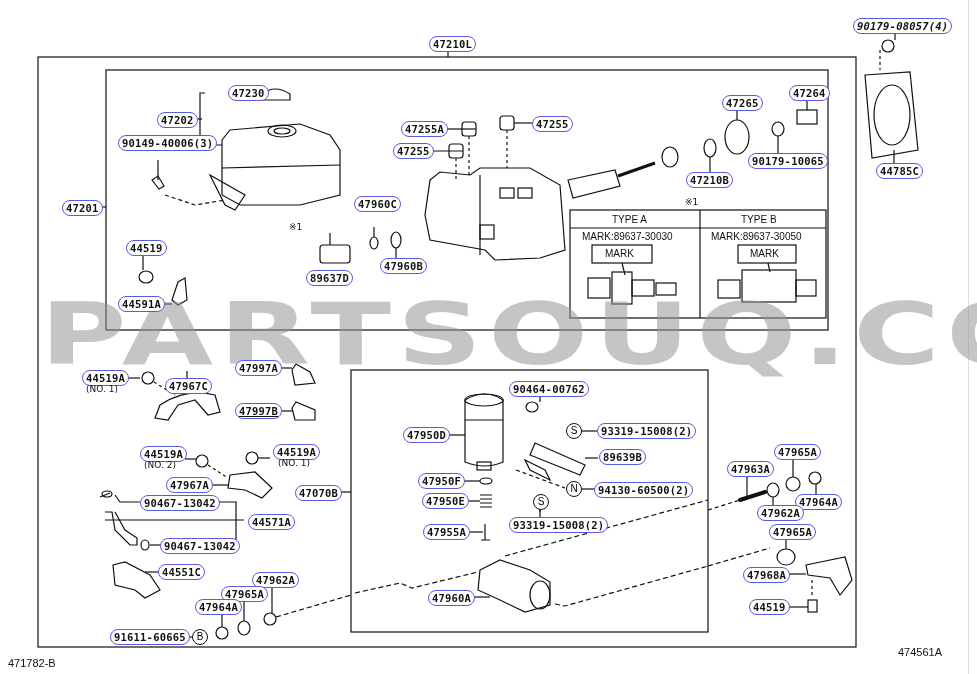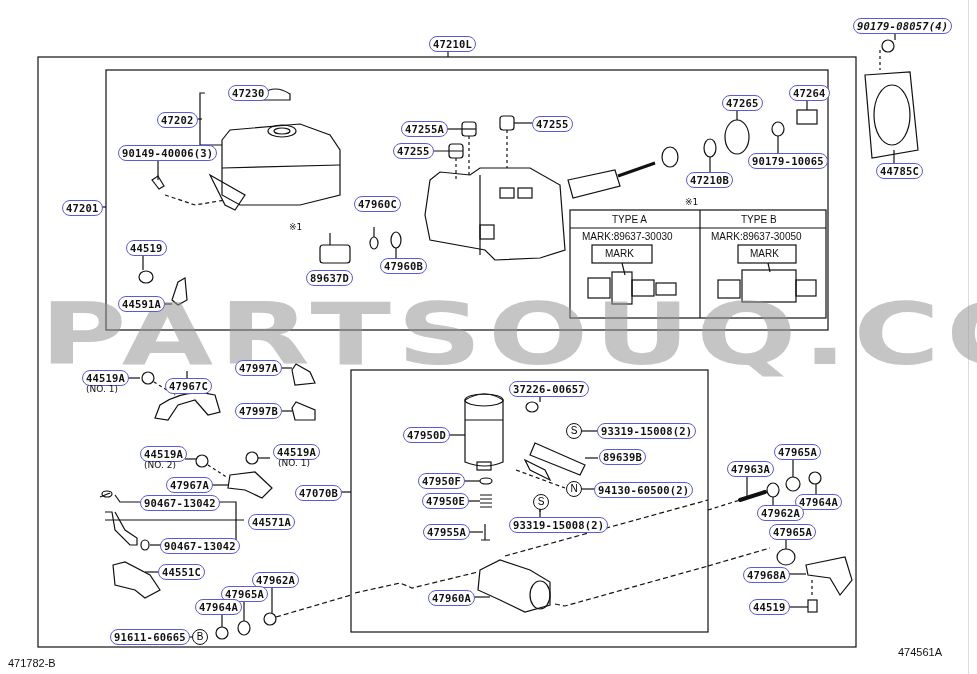--- a/index.html
+++ b/index.html
@@ -225,57 +225,57 @@
 
 <div class="circ" style="left:566px;top:423px;">S</div>
 <div class="circ" style="left:566px;top:481px;">N</div>
 <div class="circ" style="left:533px;top:494px;">S</div>
 <div class="circ" style="left:192px;top:629px;">B</div>
 
 <div class="lbl" style="left:429px;top:36px;">47210L</div>
 <div class="lbl" style="left:853px;top:18px;font-style:italic;">90179-08057(4)</div>
 <div class="lbl" style="left:204px;top:85px;margin-left:24px;">47230</div>
 <div class="lbl" style="left:157px;top:112px;">47202</div>
-<div class="lbl" style="left:118px;top:145px;">90149-40006(3)</div>
+<div class="lbl" style="left:118px;top:135px;">90149-40006(3)</div>
 <div class="lbl" style="left:62px;top:200px;">47201</div>
 <div class="lbl" style="left:401px;top:121px;">47255A</div>
 <div class="lbl" style="left:393px;top:143px;">47255</div>
 <div class="lbl" style="left:532px;top:116px;">47255</div>
 <div class="lbl" style="left:722px;top:95px;">47265</div>
 <div class="lbl" style="left:789px;top:85px;">47264</div>
 <div class="lbl" style="left:748px;top:153px;">90179-10065</div>
 <div class="lbl" style="left:686px;top:172px;">47210B</div>
 <div class="lbl" style="left:876px;top:163px;">44785C</div>
 <div class="lbl" style="left:306px;top:222px;margin-top:48px;">89637D</div>
 <div class="lbl" style="left:354px;top:196px;">47960C</div>
 <div class="lbl" style="left:380px;top:258px;">47960B</div>
 <div class="lbl" style="left:126px;top:240px;">44519</div>
 <div class="lbl" style="left:118px;top:296px;">44591A</div>
 
 <div class="lbl" style="left:82px;top:370px;">44519A</div>
 <div class="note" style="left:86px;top:384px;">(NO. 1)</div>
 <div class="lbl" style="left:165px;top:357px;margin-top:21px;">47967C</div>
 <div class="lbl" style="left:235px;top:360px;">47997A</div>
-<div class="lbl" style="left:235px;top:403px;">47997B</div>
+<div class="lbl" style="left:235px;top:403px;text-decoration:underline;">47997B</div>
 <div class="lbl" style="left:140px;top:446px;">44519A</div>
 <div class="note" style="left:144px;top:460px;">(NO. 2)</div>
 <div class="lbl" style="left:273px;top:444px;">44519A</div>
 <div class="note" style="left:278px;top:458px;">(NO. 1)</div>
 <div class="lbl" style="left:166px;top:477px;">47967A</div>
 <div class="lbl" style="left:295px;top:485px;">47070B</div>
 <div class="lbl" style="left:140px;top:495px;">90467-13042</div>
 <div class="lbl" style="left:248px;top:514px;">44571A</div>
 <div class="lbl" style="left:160px;top:538px;">90467-13042</div>
 <div class="lbl" style="left:158px;top:564px;">44551C</div>
 <div class="lbl" style="left:252px;top:572px;">47962A</div>
 <div class="lbl" style="left:221px;top:586px;">47965A</div>
 <div class="lbl" style="left:195px;top:599px;">47964A</div>
 <div class="lbl" style="left:110px;top:629px;">91611-60665</div>
 
-<div class="lbl" style="left:509px;top:381px;">37226-00657</div>
+<div class="lbl" style="left:509px;top:381px;">90464-00762</div>
 <div class="lbl" style="left:403px;top:427px;">47950D</div>
 <div class="lbl" style="left:597px;top:423px;">93319-15008(2)</div>
 <div class="lbl" style="left:599px;top:449px;">89639B</div>
 <div class="lbl" style="left:418px;top:473px;">47950F</div>
 <div class="lbl" style="left:594px;top:482px;">94130-60500(2)</div>
 <div class="lbl" style="left:422px;top:493px;">47950E</div>
 <div class="lbl" style="left:509px;top:517px;">93319-15008(2)</div>
 <div class="lbl" style="left:423px;top:524px;">47955A</div>
 <div class="lbl" style="left:428px;top:590px;">47960A</div>
 

